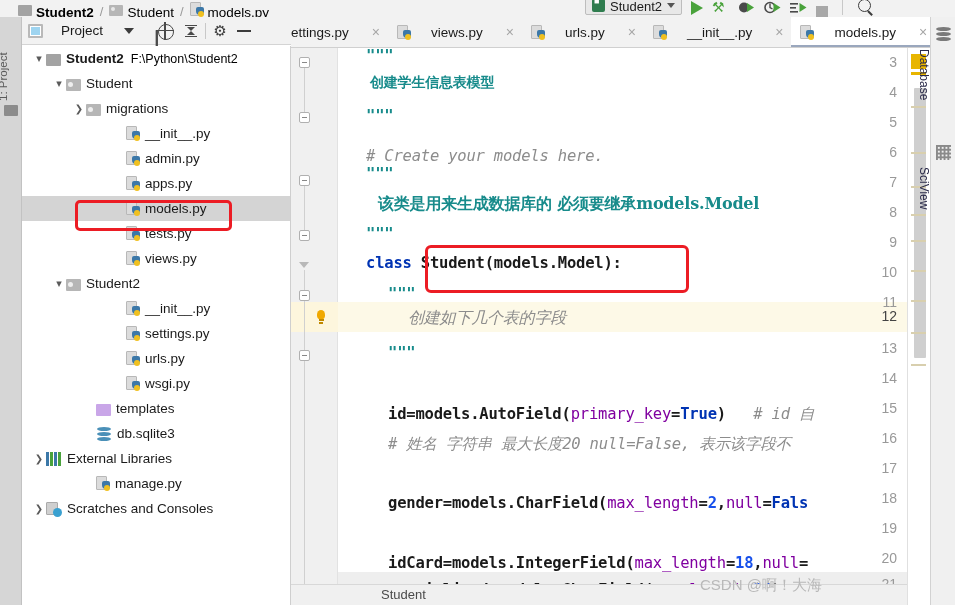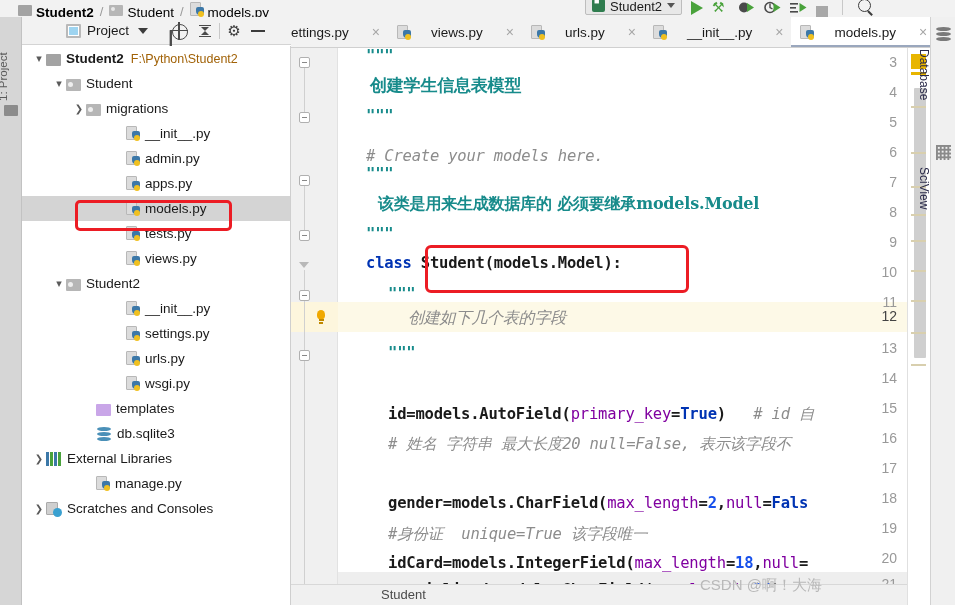--- a/index.html
+++ b/index.html
@@ -68,21 +68,21 @@
     position: absolute; left: 4px; top: 88px; width: 14px; height: 11px;
     background: #8c8c8c; border-radius: 1px;
   }
 
   
   .proj-header {
     position: absolute; left: 22px; top: 17px; width: 269px; height: 28px;
     background: #f2f2f2; border-bottom: 1px solid #d4d4d4;
     display: flex; align-items: center; padding: 0 6px;
   }
-  .proj-title-box { display: flex; align-items: center; gap: 6px; margin-left: 38px; }
+  .proj-title-box { display: flex; align-items: center; gap: 18px; }
   .proj-square {
     width: 15px; height: 14px; background: #ffffff; border: 2px solid #b9b9b9;
     border-radius: 1px; position: relative;
   }
   .proj-square::after {
     content: ""; position: absolute; left: 1px; top: 1px; right: 1px; bottom: 1px;
     background: #9ed4f0;
   }
   .proj-title { font-size: 13.5px; color: #1a1a1a; }
   .caret-dn {
@@ -195,21 +195,21 @@
   .trow.selected { background: #d4d4d4; }
   .twist {
     width: 14px; height: 25px; display:flex; align-items:center; justify-content:center;
     color:#6e6e6e; font-size:10px; flex:none;
   }
   .twist.open::before { content:"\25BE"; font-size: 11px; color:#5a5a5a; }
   .twist.closed::before { content:"\276F"; font-size: 10px; color:#5a5a5a; }
   .ticon { width: 16px; height: 16px; margin-right: 5px; flex: none; position: relative; }
   .tlabel-main { }
   .tlabel-main.bold { font-weight: bold; }
-  .tpath { color: #a16207; margin-left: 7px; font-size: 12.5px; }
+  .tpath { color: #000000; margin-left: 7px; font-size: 12.5px; }
 
   .ic-folder-plain { width: 15px; height: 12px; background: #a3a3a3; border-radius: 1px; margin-top:2px; }
   .ic-folder-src { width: 15px; height: 12px; background: #b6b6b6; border-radius: 1px; margin-top:2px; position:relative; }
   .ic-folder-src::after { content:""; position:absolute; left:2px; top:3px; width:5px;height:5px;background:#efefef;border-radius:50%; }
   .ic-folder-tpl { width: 15px; height: 12px; background: #c9a6e8; border-radius: 1px; margin-top:2px; }
   .ic-db { width: 16px; height: 15px; position:relative; margin-top:1px; }
   .ic-db i { position:absolute; left:1px; width:14px; height:4px; background:#4a90b8; border-radius:50%; }
   .ic-db .d1{ top:0px;} .ic-db .d2{ top:5px;} .ic-db .d3{ top:10px;}
   .ic-lib { width:16px;height:14px;position:relative;margin-top:1px; }
   .ic-lib i { position:absolute; top:0; width:3px; height:14px; }
@@ -698,21 +698,21 @@
     <div class="ln" style="top:412px;">17</div>
     <div class="ln" style="top:442px;">18</div>
     <div class="ln" style="top:472px;">19</div>
     <div class="ln" style="top:502px;">20</div>
     <div class="ln" style="top:528px;">21</div>
 
     <div class="codearea">
 
       <div class="code c-doc" style="top:-1px;left:0px;">"""</div>
 
-      <div class="code cjk-b c-doc" style="top:26px;left:4px;font-size:17px;">创建学生信息表模型</div>
+      <div class="code cjk-b c-doc" style="top:26px;left:4px;font-size:14px;">创建学生信息表模型</div>
 
       <div class="code c-doc" style="top:59px;left:0px;">"""</div>
 
       <div class="code c-comment" style="top:99px;left:0px;"># Create your models here.</div>
 
       <div class="code c-doc" style="top:117px;left:0px;">"""</div>
 
       <div class="code cjk-b c-doc" style="top:146px;left:12px;font-size:16px;">该类是用来生成数据库的 必须要继承models.Model</div>
 
       <div class="code c-doc" style="top:177px;left:0px;">"""</div>
@@ -726,21 +726,20 @@
       <div class="code c-doc" style="top:296px;left:22px;">"""</div>
 
 
       <div class="code" style="top:356px;left:22px;"><span class="c-plain c-bold">id=models.AutoField(</span><span class="c-kwpurple">primary_key</span><span class="c-plain c-bold">=</span><span class="c-kw">True</span><span class="c-plain c-bold">)   </span><span class="c-comment"># id 自</span></div>
 
       <div class="code c-comment" style="top:386px;left:22px;"># 姓名 字符串 最大长度20 null=False, 表示该字段不</div>
 
 
       <div class="code" style="top:446px;left:22px;"><span class="c-plain c-bold">gender=models.CharField(</span><span class="c-kwpurple">max_length</span><span class="c-plain c-bold">=</span><span class="c-num c-bold">2</span><span class="c-plain c-bold">,</span><span class="c-kwpurple">null</span><span class="c-plain c-bold">=</span><span class="c-kw">Fals</span></div>
 
-      <div class="code c-comment" style="top:476px;left:22px;">#身份证  unique=True 该字段唯一</div>
 
       <div class="code" style="top:506px;left:22px;"><span class="c-plain c-bold">idCard=models.IntegerField(</span><span class="c-kwpurple">max_length</span><span class="c-plain c-bold">=</span><span class="c-num c-bold">18</span><span class="c-plain c-bold">,</span><span class="c-kwpurple">null</span><span class="c-plain c-bold">=</span></div>
 
       <div class="code" style="top:533px;left:22px;"><span class="c-plain c-bold">specialized=models.CharField(</span><span class="c-kwpurple">max_length</span><span class="c-plain c-bold">=</span><span class="c-num c-bold">24</span><span class="c-plain c-bold">)</span></div>
 
     </div>
   </div>
 
   <div class="red-box-code"></div>
 

